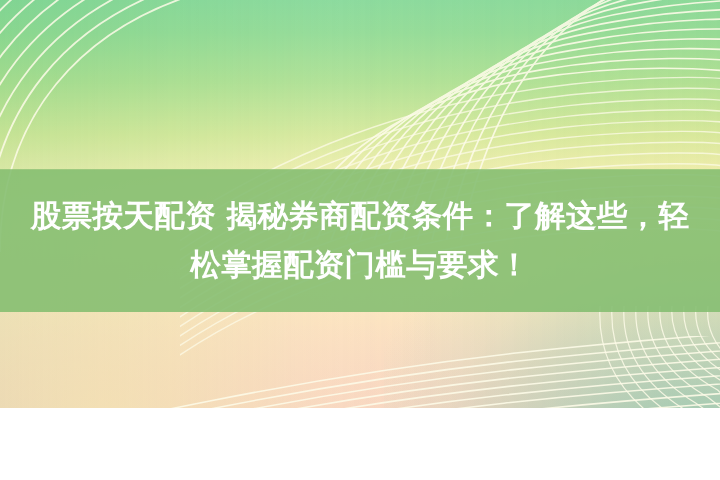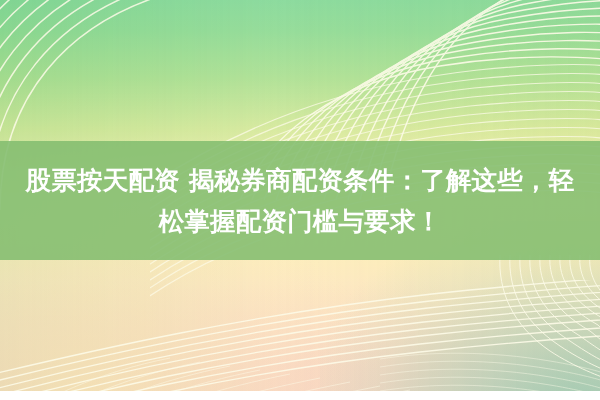--- a/index.html
+++ b/index.html
@@ -3,21 +3,21 @@
 <meta charset="utf-8">
 <style>
   html, body {
     margin: 0;
     padding: 0;
     background: #ffffff;
   }
   #banner {
     position: relative;
     width: 600px;
-    height: 391px;
+    height: 340px;
     overflow: hidden;
     font-family: "Liberation Sans", "DejaVu Sans", sans-serif;
   }
 
   
   .bg-base {
     position: absolute;
     inset: 0;
     background: linear-gradient(
         to bottom,

